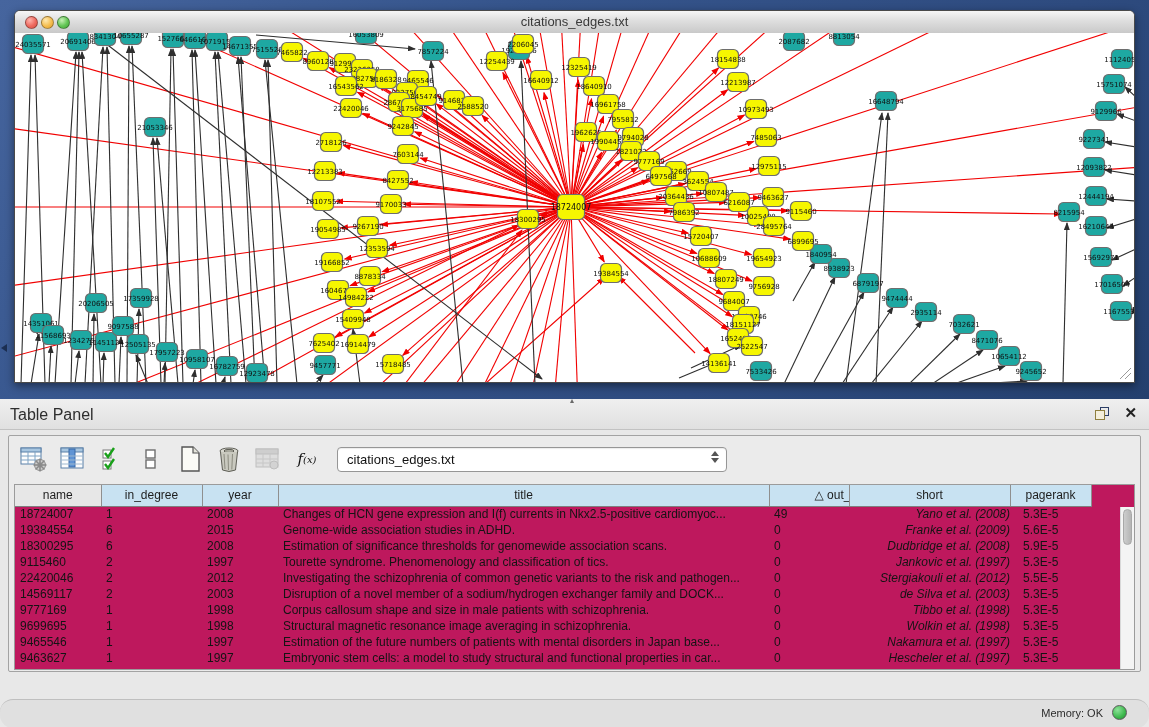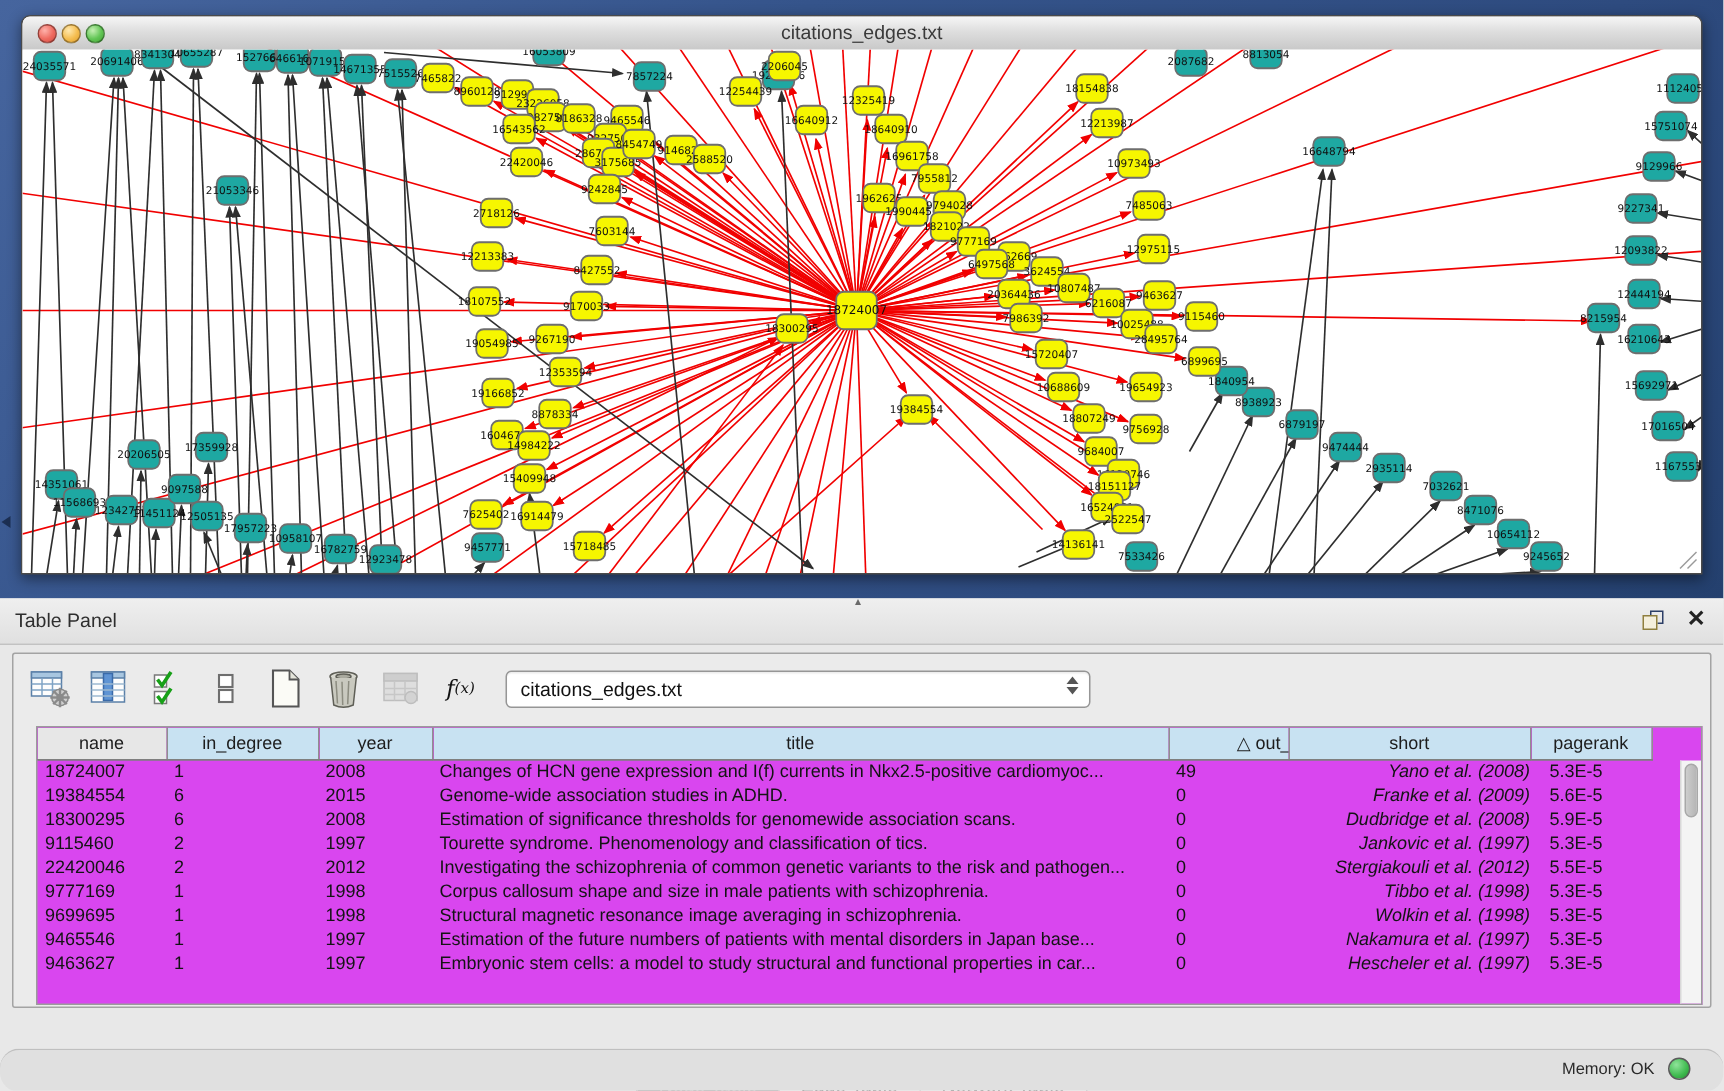--- a/index.html
+++ b/index.html
@@ -20,42 +20,42 @@
   .tl-red{left:10px;background:radial-gradient(circle at 35% 30%,#ffb3ac,#ee6a5f 55%,#d24f44);}
   .tl-yellow{left:26px;background:radial-gradient(circle at 35% 30%,#ffe9b0,#f5bd4f 55%,#dd9e2f);}
   .tl-green{left:42px;background:radial-gradient(circle at 35% 30%,#c6f0b4,#61c554 55%,#44a437);}
   .canvas{position:absolute;left:0;top:22px;width:1119px;height:349px;background:#ffffff;overflow:hidden;}
   .canvas svg{display:block;}
 
   
   .table-panel{position:absolute;left:0;top:399px;width:1149px;height:328px;background:#e8e8e8;}
   .tp-titlebar{position:absolute;left:0;top:0;width:1149px;height:30px;
     background:linear-gradient(#efefef,#e0e0e0);border-bottom:1px solid #c2c2c2;}
-  .tp-title{position:absolute;left:10px;top:7px;font-size:13px;color:#2e2e2e;}
+  .tp-title{position:absolute;left:10px;top:7px;font-size:16px;color:#2e2e2e;}
   .tp-float{position:absolute;right:40px;top:8px;width:14px;height:13px;cursor:default;}
   .tp-float .sq1{position:absolute;left:0;bottom:0;width:8px;height:8px;border:1px solid #8f7f3f;background:#f4efdc;}
   .tp-float .sq2{position:absolute;right:0;top:0;width:7px;height:7px;border:1px solid #2c3e66;background:transparent;}
   .tp-close{position:absolute;right:12px;top:5px;font-size:15px;font-weight:bold;color:#222;line-height:18px;}
   .splitter-handle{position:absolute;left:570px;top:-3px;color:#6a6a6a;font-size:8px;letter-spacing:-1px;}
 
   .browser-box{position:absolute;left:8px;top:36px;width:1133px;height:237px;background:#ebebeb;
     border:1px solid #a3a3a3;border-radius:2px;box-sizing:border-box;}
   .toolbar{position:absolute;left:0;top:0;height:46px;width:100%;display:flex;align-items:center;}
   .tb-icon{margin-left:11px;width:28px;height:28px;display:flex;align-items:center;justify-content:center;}
   .tb-icon svg{display:block;}
   .fx{font-family:"DejaVu Serif",serif;font-style:italic;font-size:15px;color:#111;}
   .fx small{font-size:10px;}
   .table-dropdown{margin-left:16px;width:388px;height:23px;background:#fff;border:1px solid #969696;border-radius:4px;
     position:relative;display:flex;align-items:center;box-shadow:inset 0 1px 1px rgba(0,0,0,.08);}
   .table-dropdown .val{margin-left:9px;font-size:13px;color:#111;}
   .stepper{position:absolute;right:7px;top:3px;display:flex;flex-direction:column;align-items:center;}
   .stepper .up{width:0;height:0;border-left:4px solid transparent;border-right:4px solid transparent;border-bottom:5px solid #555;margin-bottom:2px;}
   .stepper .dn{width:0;height:0;border-left:4px solid transparent;border-right:4px solid transparent;border-top:5px solid #555;}
 
-  .grid-wrap{position:absolute;left:15px;top:48px;right:5px;height:186px;background:#d946ef;border:1px solid #9b9b9b;box-sizing:border-box;}
+  .grid-wrap{position:absolute;left:5px;top:48px;right:5px;height:186px;background:#be185d;border:1px solid #9b9b9b;box-sizing:border-box;}
   table.grid{border-collapse:collapse;table-layout:fixed;font-size:12px;color:#141414;width:1076px;}
   table.grid th{height:21px;background:#c8e2f2;border-right:1px solid #8f8f8f;border-bottom:1px solid #7f7f7f;
     font-weight:normal;font-size:12px;color:#1d1d1d;text-align:center;overflow:hidden;white-space:nowrap;padding:0 2px;box-sizing:border-box;}
   table.grid th.plain{background:#e7e7e7;border-right:1px solid #8f8f8f;}
   table.grid td{height:16px;padding:0 0 0 5px;overflow:hidden;white-space:nowrap;text-overflow:clip;box-sizing:border-box;}
   table.grid td.c{text-align:right;padding:0;font-style:italic;}
   table.grid td.pr{padding-left:13px;margin-top:30px;}
   .vscroll{position:absolute;right:0;top:22px;bottom:0;width:13px;background:#f4f4f4;border-left:1px solid #d8d8d8;}
   .vthumb{position:absolute;left:1.5px;top:2px;width:9px;height:36px;border-radius:5px;background:linear-gradient(90deg,#cdcdcd,#b5b5b5);border:1px solid #a8a8a8;box-sizing:border-box;}
 
@@ -934,20 +934,29 @@
               <tr>
                 <td>22420046</td>
                 <td>2</td>
                 <td>2012</td>
                 <td>Investigating the schizophrenia of common genetic variants to the risk and pathogen...</td>
                 <td>0</td>
                 <td class="c">Stergiakouli et al. (2012)</td>
                 <td class="pr">5.5E-5</td>
               </tr>
               <tr>
+                <td>14569117</td>
+                <td>2</td>
+                <td>2003</td>
+                <td>Disruption of a novel member of a sodium/hydrogen exchanger family and DOCK...</td>
+                <td>0</td>
+                <td class="c">de Silva et al. (2003)</td>
+                <td class="pr">5.3E-5</td>
+              </tr>
+              <tr>
                 <td>9777169</td>
                 <td>1</td>
                 <td>1998</td>
                 <td>Corpus callosum shape and size in male patients with schizophrenia.</td>
                 <td>0</td>
                 <td class="c">Tibbo et al. (1998)</td>
                 <td class="pr">5.3E-5</td>
               </tr>
               <tr>
                 <td>9699695</td>

